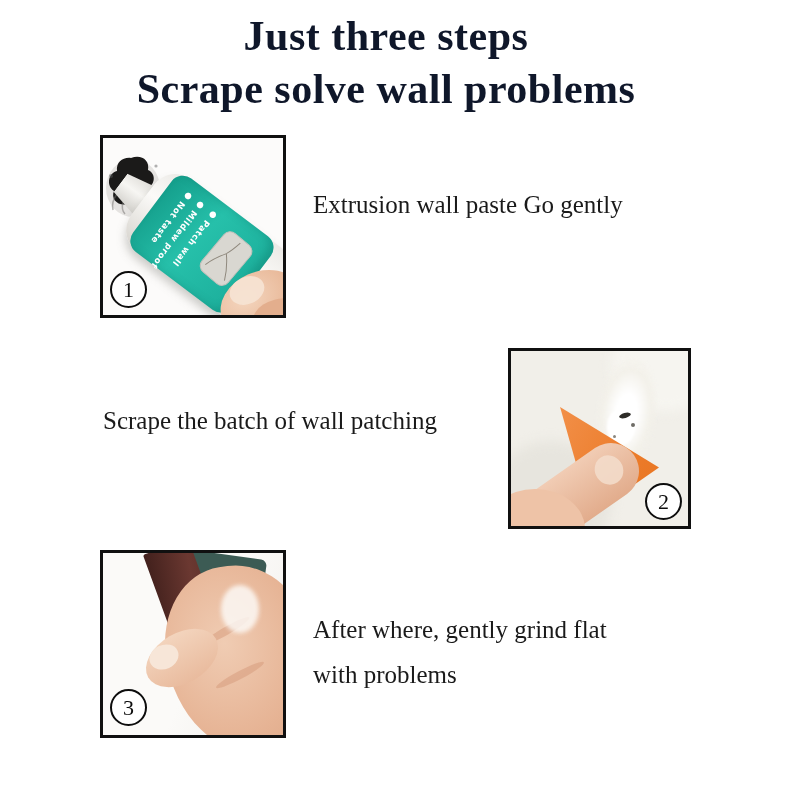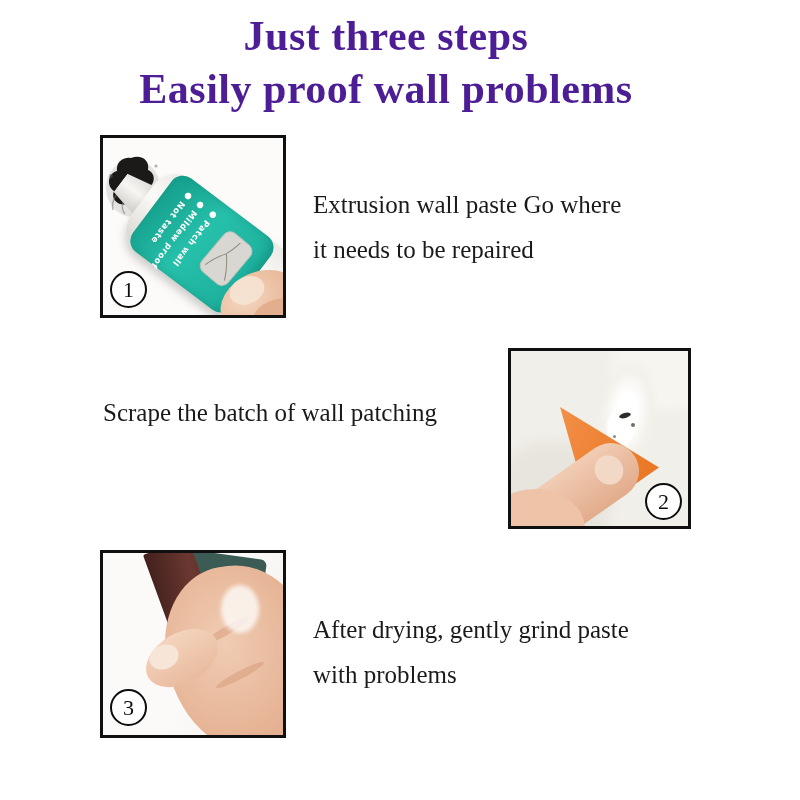--- a/index.html
+++ b/index.html
@@ -2,25 +2,25 @@
 <html><head>
 <meta charset="utf-8">
 <style>
   html,body{margin:0;padding:0;}
   body{
     width:800px;height:800px;background:#ffffff;position:relative;overflow:hidden;
     font-family:"Liberation Serif",serif;color:#161616;
   }
   .title{
     position:absolute;left:0;top:10px;width:772px;text-align:center;
-    font-weight:bold;font-size:42px;line-height:53px;color:#4c1d95;letter-spacing:.5px;
+    font-weight:bold;font-size:42px;line-height:53px;color:#0f172a;letter-spacing:.5px;
   }
   .caption{position:absolute;font-size:25px;color:#1a1a1a;white-space:nowrap;}
   .c1{left:313px;top:182px;line-height:45px;}
-  .c2{left:103px;top:388px;line-height:49px;}
+  .c2{left:103px;top:396px;line-height:49px;}
   .c3{left:313px;top:607px;line-height:45px;}
 
   .photo{
     position:absolute;border:3px solid #101010;background:#fcfbfa;
     box-sizing:border-box;overflow:hidden;
   }
   .p1{left:100px;top:135px;width:186px;height:183px;}
   .p2{left:508px;top:348px;width:183px;height:181px;background:#f1efe9;}
   .p3{left:100px;top:550px;width:186px;height:188px;background:linear-gradient(115deg,#fbfaf8 55%,#f0eeea);}
 
@@ -105,21 +105,21 @@
   .thumb3-nail{position:absolute;left:46px;top:92px;width:30px;height:24px;border-radius:50%;
         background:#f7e6d8;transform:rotate(-25deg);z-index:6;}
   .dust3{position:absolute;left:118px;top:32px;width:38px;height:48px;border-radius:50%;
         background:#fdfcfa;opacity:.8;filter:blur(2px);z-index:7;}
 </style>
 </head>
 <body>
 
 <div class="title">
   <div>Just three steps</div>
-  <div>Easily proof wall problems</div>
+  <div>Scrape solve wall problems</div>
 </div>
 
 <div class="photo p1">
   <svg class="hole-art" width="70" height="78" viewBox="0 0 70 78">
     <ellipse cx="30" cy="42" rx="27" ry="29" fill="#b9b7b3" opacity="0.35"></ellipse>
     <path d="M28,12 C38,8 47,14 45,24 C54,28 52,40 43,43 C46,53 36,61 27,57 C17,62 7,54 11,45 C3,40 5,27 14,25 C13,16 20,11 28,12 Z" fill="#1b1a19"></path>
     <path d="M14,48 q-6,8 -4,16 M20,56 q-2,8 2,12 M44,50 q6,6 5,14" stroke="#6f6e6b" stroke-width="1.5" fill="none" opacity="0.5"></path>
     <circle cx="8" cy="30" r="2" fill="#555" opacity="0.5"></circle>
     <circle cx="53" cy="20" r="1.6" fill="#666" opacity="0.5"></circle>
   </svg>
@@ -137,22 +137,21 @@
     <span class="tube-end-text">Ag</span>
   </div>
   <div class="thumb1"></div>
   <div class="thumb1-nail"></div>
   <div class="hand-edge1"></div>
   <div class="badge b1">
     <span>1</span>
   </div>
 </div>
 <div class="caption c1">
-  <div>Extrusion wall paste Go where</div>
-  <div>it needs to be repaired</div>
+  <div>Extrusion wall paste Go gently</div>
 </div>
 
 <div class="caption c2">
   <div>Scrape the batch of wall patching</div>
 </div>
 <div class="photo p2">
   <div class="wt wt1"></div>
   <div class="wt wt2"></div>
   <div class="patch"></div>
   <div class="patch-bright"></div>
@@ -175,15 +174,15 @@
   <div class="crease cr1"></div>
   <div class="crease cr2"></div>
   <div class="thumb3"></div>
   <div class="thumb3-nail"></div>
   <div class="dust3"></div>
   <div class="badge b3">
     <span>3</span>
   </div>
 </div>
 <div class="caption c3">
-  <div>After drying, gently grind paste</div>
+  <div>After where, gently grind flat</div>
   <div>with problems</div>
 </div>
 
 </body></html>

